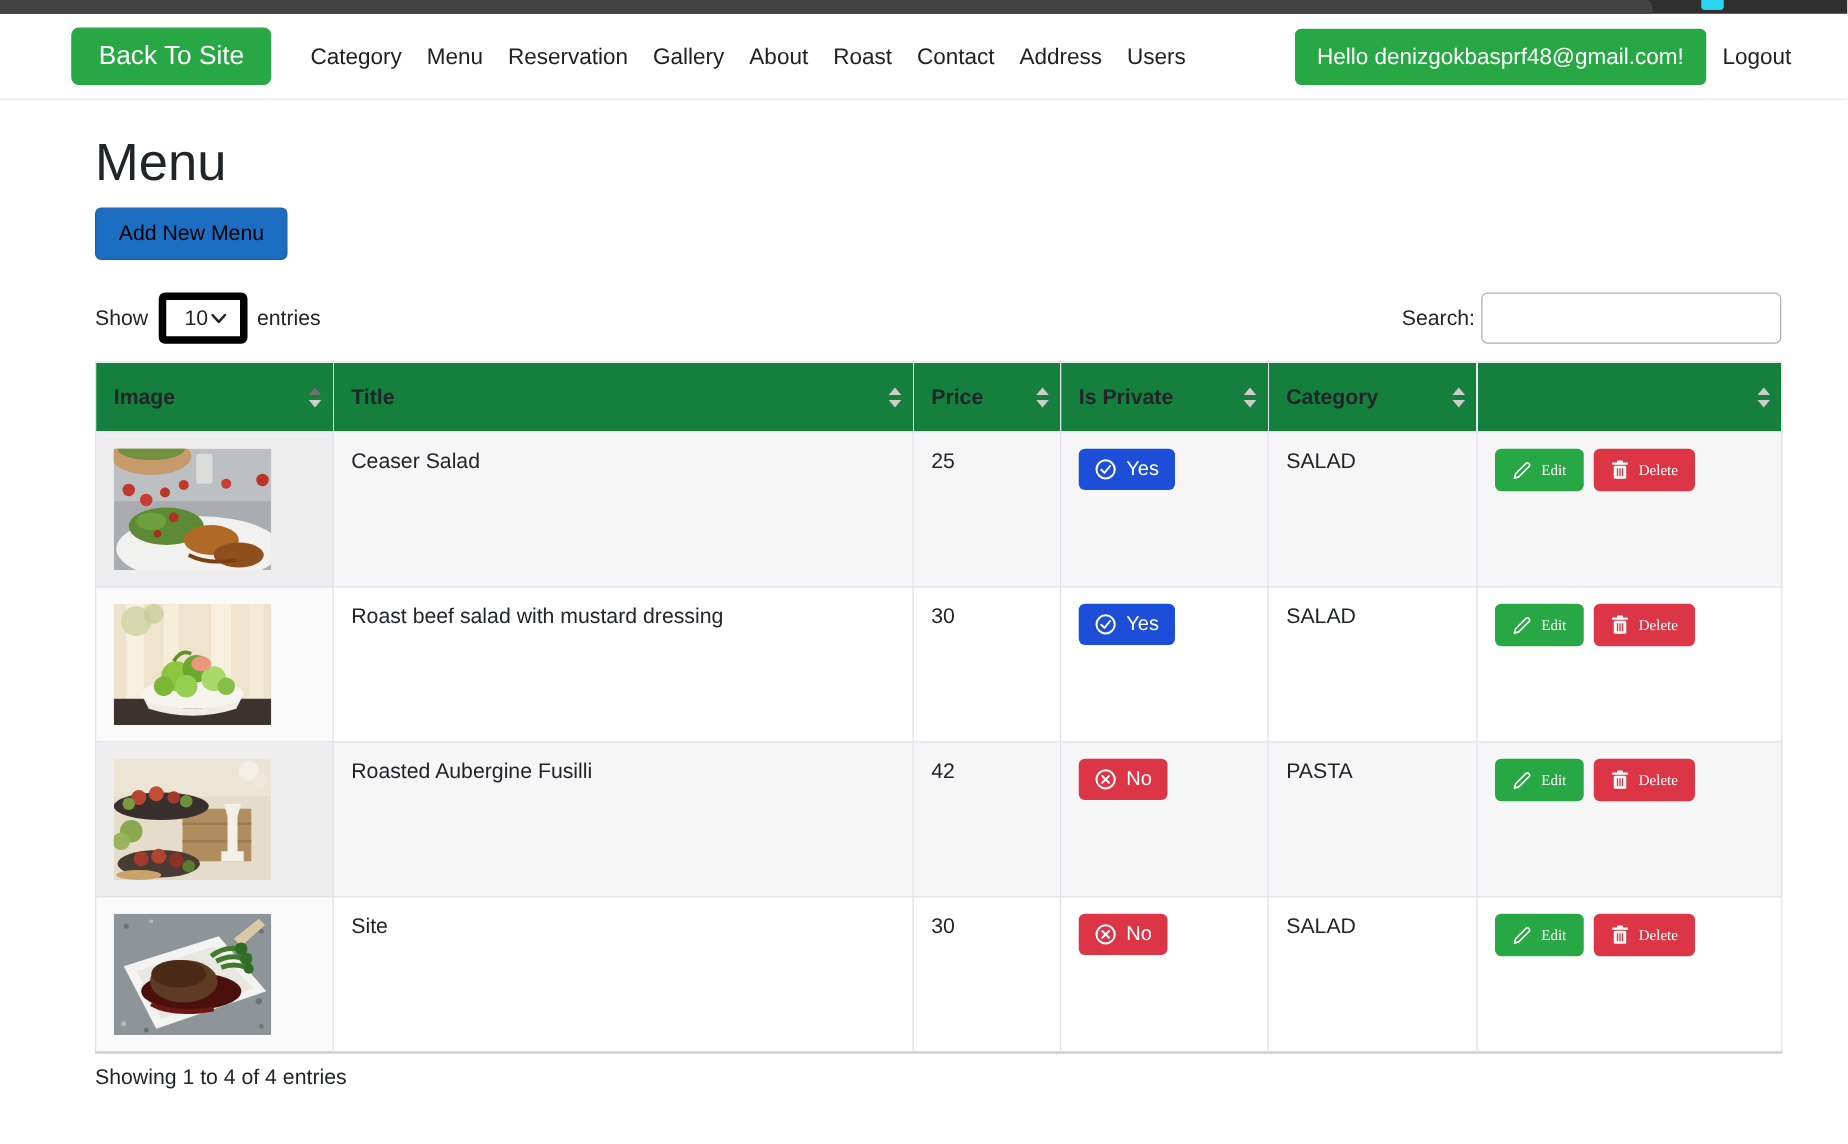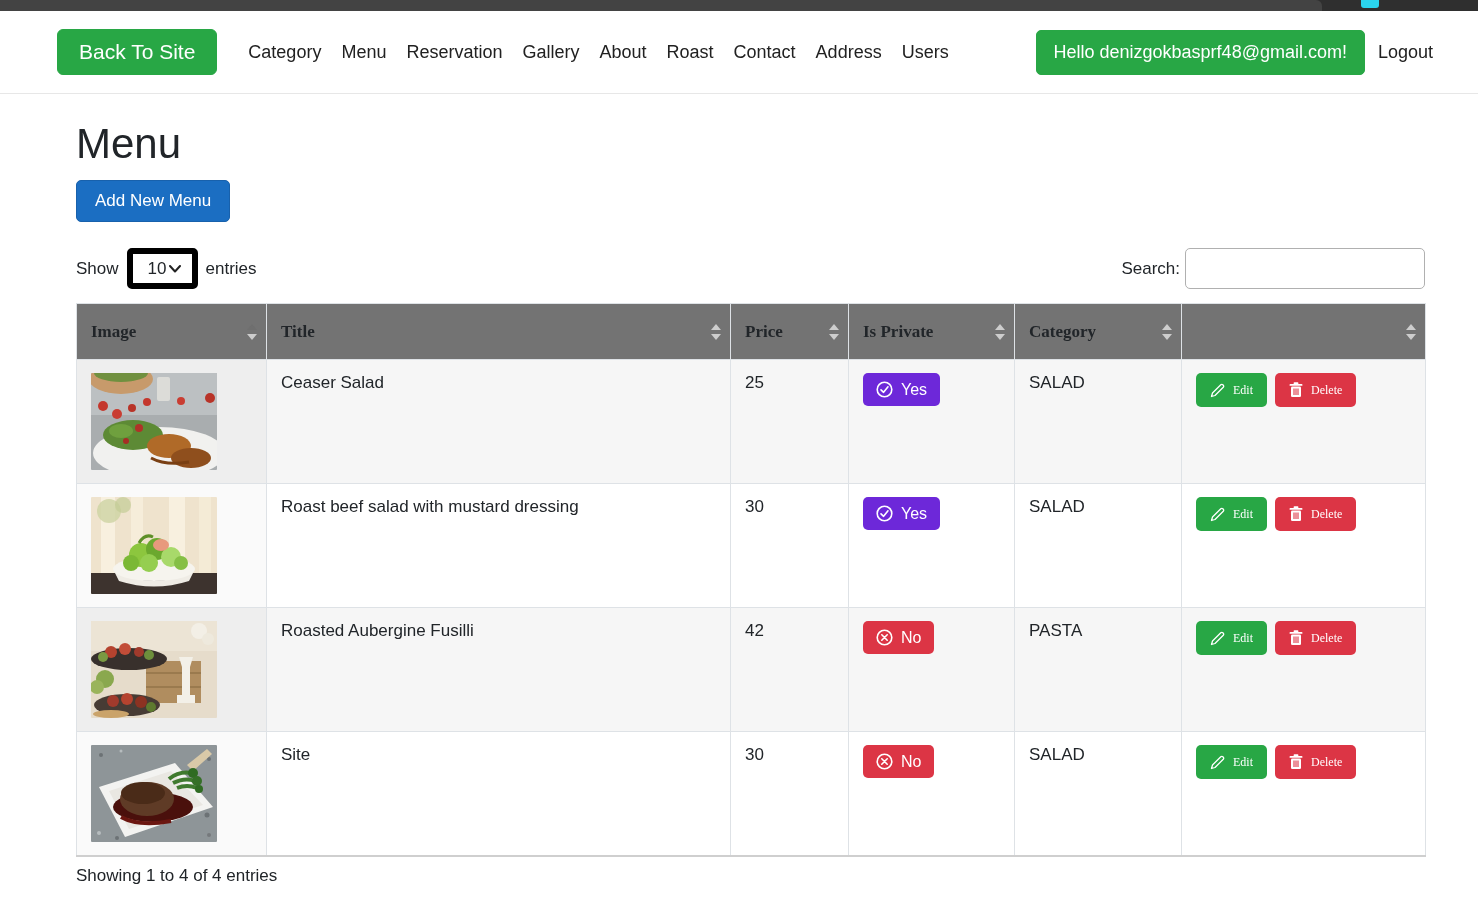--- a/index.html
+++ b/index.html
@@ -11,79 +11,79 @@
   }
 
   
   .top-strip { position: relative; height: 11px; background: #2f2f2f; }
   .top-strip .tab { position:absolute; left:0; top:0; height:11px; width:1322px;
     background:#434343; border-radius: 0 6px 0 0; }
   .top-strip .accent { position:absolute; left:1361px; top:0; width:18px; height:8px;
     background:#2bd4ee; border-radius:0 0 3px 3px; }
 
   
-  .navbar { height:83px; background:#fff; border-bottom:1px solid #e7e7e7;
+  .navbar { height:69px; background:#fff; border-bottom:1px solid #e7e7e7;
     display:flex; align-items:center; padding:0 45px 0 57px; }
   .btn-back { background:#28a745; border:1px solid #28a745; color:#fff;
     font-size:21px; padding:10px 21px; border-radius:6px; cursor:pointer;
     font-family:inherit; }
   .nav-links { display:flex; align-items:center; margin-left:21px; }
   .nav-link { color:#212121; text-decoration:none; font-size:18px; padding:8px 10px; }
   .nav-spacer { flex:1; }
   .btn-hello { background:#28a745; border:1px solid #28a745; color:#fff;
     font-size:18px; padding:11px 17px; border-radius:5px; cursor:pointer;
     font-family:inherit; }
   .logout-link { color:#212121; text-decoration:none; font-size:18px;
     padding:8px 0 8px 13px; }
 
   
   .main { padding: 0 53px 0 76px; }
   .page-title { font-size:42px; font-weight:500; margin:26px 0 12px; letter-spacing:0; }
-  .btn-add { background:#1b6ec2; border:1px solid #1861ac; color:#ffffff;
+  .btn-add { background:#1b6ec2; border:1px solid #1861ac; color:#000000;
     font-size:17px; padding:10px 18px; border-radius:5px; cursor:pointer;
     font-family:inherit; }
 
   
   .controls { display:flex; align-items:center; margin-top:26px; font-size:17px; }
   .entries-select { width:71px; height:41px; border:6px solid #000000; border-radius:5px;
     display:flex; align-items:center; justify-content:space-between;
     padding:0 11px 0 15px; margin:0 8px; cursor:pointer; background:#fff; }
   .entries-select .chev { width:12px; height:8px; }
   .search-wrap { margin-left:auto; display:flex; align-items:center; }
   .search-label { margin-right:5px; }
   .search-input { width:240px; height:41px; border:1px solid #b0b0b0; border-radius:5px;
     font-size:17px; padding:0 10px; font-family:inherit; outline:none; }
 
   
   table.menu-table { border-collapse:collapse; table-layout:fixed; width:1349px;
     margin-top:14px; font-size:17px; }
   .menu-table th, .menu-table td { border:1px solid #dee2e6; padding:13px 14px;
     text-align:left; vertical-align:top; }
   .menu-table th { font-weight:700; height:56px; vertical-align:middle;
-    position:relative; cursor:pointer; background:#737373;font-family:Liberation Serif, serif; }
+    position:relative; cursor:pointer; background:#15803d; }
   .menu-table tbody td { height:123px; }
   .menu-table tbody tr.odd td { background:#f6f6f6; }
   .menu-table tbody tr.odd td.sorted { background:#eeeeee; }
   .menu-table tbody tr.even td { background:#ffffff; }
   .menu-table tbody tr.even td.sorted { background:#fafafa; }
   .menu-table tbody tr:last-child td { border-bottom:2px solid #cfcfcf; }
 
   .sort-icons { position:absolute; right:9px; top:50%; transform:translateY(-50%);
     display:flex; flex-direction:column; gap:4px; }
   .tri-up { width:0; height:0; border-left:5px solid transparent;
     border-right:5px solid transparent; border-bottom:6px solid #cdcdcd; }
   .tri-down { width:0; height:0; border-left:5px solid transparent;
     border-right:5px solid transparent; border-top:6px solid #cdcdcd; }
   .tri-up.active { border-bottom-color:#6f6f6f; }
 
   .thumb { width:126px; height:97px; display:block; border-radius:1px; }
 
   .badge { display:inline-flex; align-items:center; gap:8px; color:#fff;
     font-size:16px; padding:8px 13px; border-radius:5px; line-height:1; }
-  .badge-yes { background:#6d28d9; }
+  .badge-yes { background:#1d4ed8; }
   .badge-no  { background:#dc3545; }
   .badge svg { display:block; }
 
   .action-btns { display:flex; gap:8px; }
   .btn-edit, .btn-delete { display:inline-flex; align-items:center; gap:8px;
     color:#fff; font-size:12px; padding:9px 14px; border-radius:5px; border:none;
     cursor:pointer; line-height:1; font-family:Liberation Serif, serif; }
   .btn-edit { background:#28a745; }
   .btn-delete { background:#dc3545; }
 

